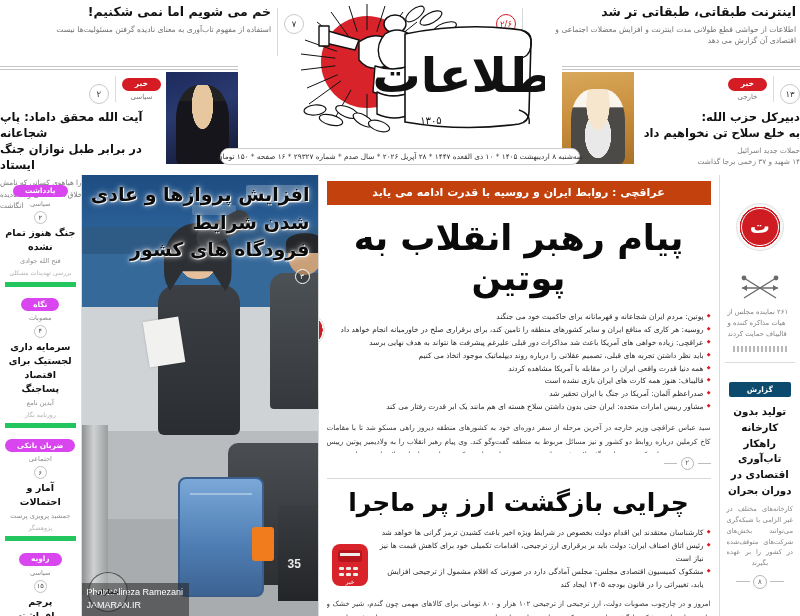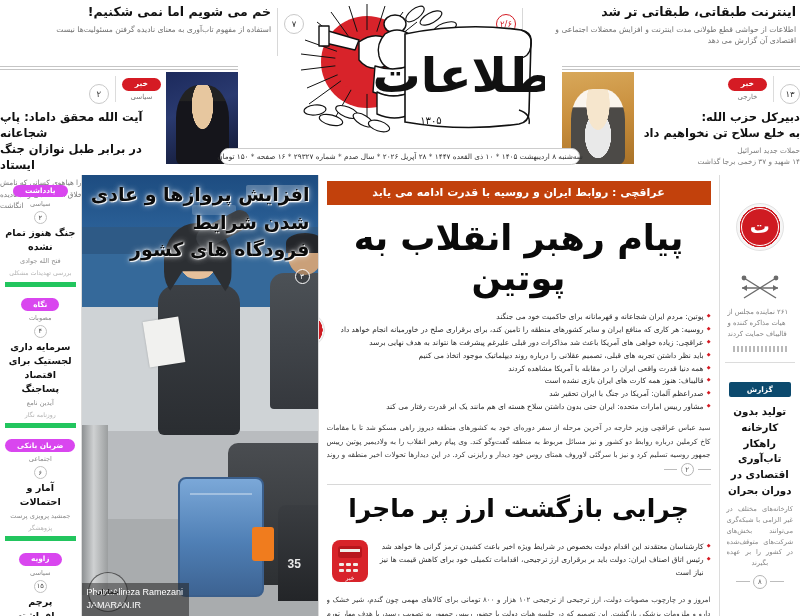--- a/index.html
+++ b/index.html
@@ -388,21 +388,21 @@
 
   .sec-headline {
     font-size: 25px;
     font-weight: bold;
     color: #0a0a0a;
     text-align: center;
     line-height: 1.2;
     margin-bottom: 9px;
     letter-spacing: -0.4px;
   }
-  .sec-row { display:flex; align-items:center; }
+  .sec-row { display:flex; align-items:flex-end; }
   .icon-typewriter {
     flex: 0 0 auto;
     width: 46px; height: 54px;
     display:flex; align-items:center; justify-content:center;
   }
   .sec-body {
     font-size: 7.1px;
     color: #3a3a3a;
     line-height: 1.85;
     text-align: justify;
@@ -804,20 +804,21 @@
       </div>
 
       <div class="main-hr"></div>
 
       <h2 class="sec-headline">چرایی بازگشت ارز پر ماجرا</h2>
 
       <div class="sec-row">
         <div class="bullets">
           <div class="bullet" style="white-space:normal">کارشناسان معتقدند این اقدام دولت بخصوص در شرایط ویژه اخیر باعث کشیدن ترمز گرانی ها خواهد شد</div>
           <div class="bullet" style="white-space:normal">رئیس اتاق اصناف ایران: دولت باید بر برقراری ارز ترجیحی، اقدامات تکمیلی خود برای کاهش قیمت ها نیز نیاز است</div>
+          <div class="bullet" style="white-space:normal">مشکوک کمیسیون اقتصادی مجلس: مجلس آمادگی دارد در صورتی که اقلام مشمول از ترجیحی افزایش یابد، تغییراتی را در قانون بودجه ۱۴۰۵ ایجاد کند</div>
         </div>
         <div class="icon-typewriter">
           <svg width="44" height="52" viewBox="0 0 44 52">
             <rect x="4" y="6" width="36" height="42" rx="8" fill="#d8232a"></rect>
             <rect x="10" y="12" width="24" height="12" rx="3" fill="#b8161d"></rect>
             <rect x="12" y="15" width="20" height="3" fill="#f0eeea"></rect>
             <g fill="#f2efe9">
               <rect x="11" y="29" width="5" height="3" rx="1"></rect>
               <rect x="18" y="29" width="5" height="3" rx="1"></rect>
               <rect x="25" y="29" width="5" height="3" rx="1"></rect>

